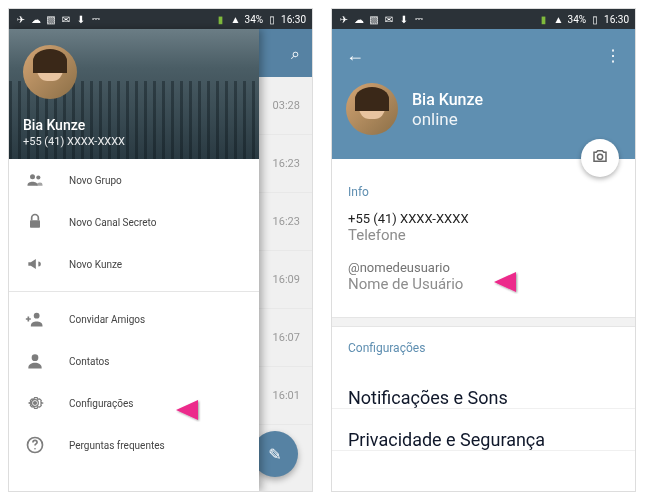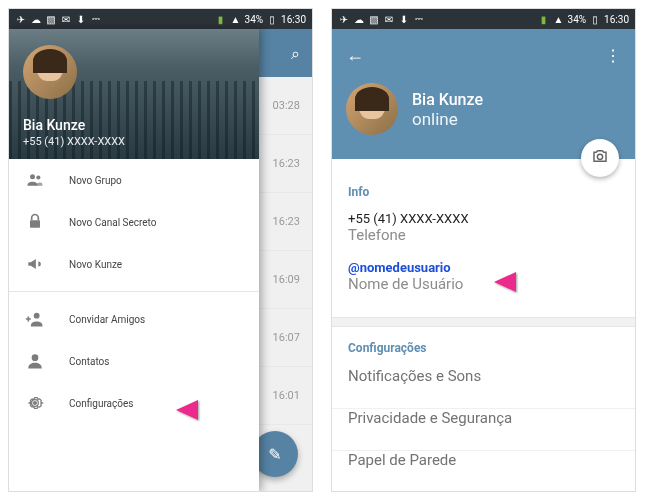--- a/index.html
+++ b/index.html
@@ -34,27 +34,27 @@
   .profile-header { height: 130px; background: #5f8fb1; color: #fff; position: relative; padding: 12px 14px; }
   .profile-top { display: flex; justify-content: space-between; align-items: center; height: 28px; }
   .profile-body { display: flex; align-items: center; gap: 14px; margin-top: 14px; }
   .avatar2 { width: 52px; height: 52px; border-radius: 50%; background: linear-gradient(135deg, #d4a574 0%, #8b6f47 100%); position: relative; overflow: hidden; }
   .avatar2::before { content:""; position:absolute; top:8px; left:13px; width:26px; height:28px; background:#e8c4a0; border-radius:50% 50% 40% 40%; }
   .avatar2::after { content:""; position:absolute; top:4px; left:9px; width:34px; height:24px; background:#3a2818; border-radius:50% 50% 0 0; }
   .profile-name { font-size: 16px; font-weight: 500; }
   .profile-status { font-size: 17px; opacity: 0.9; }
   .camera-fab { position: absolute; right: 16px; bottom: -18px; width: 38px; height: 38px; border-radius: 50%; background: #fff; display: flex; align-items: center; justify-content: center; color: #666; box-shadow: 0 2px 5px rgba(0,0,0,0.3); }
   .section { padding: 14px 16px 8px; }
-  .section-title { color: #5f8fb1; font-size: 12px; font-weight: 700; margin-bottom: 12px; }
+  .section-title { color: #5f8fb1; font-size: 12px; font-weight: 400; margin-bottom: 12px; }
   .info-row { margin-bottom: 16px; }
   .info-value { font-size: 13px; color: #222; }
-  .info-value.pink { color: #1d4ed8; font-weight: 700; }
+  .info-value.pink { color: #737373; font-weight: 400; }
   .info-label { font-size: 15px; color: #8d8d8d; margin-top: 0; }
   .divider-full { height: 10px; background: #f2f2f2; border-top: 1px solid #e5e5e5; border-bottom: 1px solid #e5e5e5; }
-  .setting-row { height: 42px; display: flex; align-items: flex-start; padding: 0 16px; font-size: 15px; color: #737373; justify-content: space-between; border-bottom: 1px solid #f0f0f0; }
+  .setting-row { height: 42px; display: flex; align-items: flex-end; padding: 0 16px; font-size: 18px; color: #0f172a; justify-content: space-between; border-bottom: 1px solid #f0f0f0; }
   
   
   .arrow { position: absolute; z-index: 50; }
   .arrow svg { display: block; }
   
   .search-icon svg, .icon svg { width: 100%; height: 100%; }
 </style>
 </head>
 <body>
 
@@ -163,20 +163,30 @@
       </div>
       <div class="drawer-item">
         <span class="icon">
           <svg viewBox="0 0 24 24" fill="currentColor">
               <path d="M12 8a4 4 0 100 8 4 4 0 000-8zm9 4l-2-1 .5-2-2-2-2 .5-1-2h-3l-1 2-2-.5-2 2 .5 2-2 1 2 1-.5 2 2 2 2-.5 1 2h3l1-2 2 .5 2-2-.5-2z" fill="none" stroke="currentColor" stroke-width="1.5"></path>
               <circle cx="12" cy="12" r="2.5"></circle>
             </svg>
         </span>
         <span>Configurações</span>
       </div>
+      <div class="drawer-item">
+        <span class="icon">
+          <svg viewBox="0 0 24 24" fill="currentColor">
+              <circle cx="12" cy="12" r="9" fill="none" stroke="currentColor" stroke-width="2"></circle>
+              <path d="M9.5 9a2.5 2.5 0 115 0c0 1.5-2.5 2-2.5 3.5" fill="none" stroke="currentColor" stroke-width="2"></path>
+              <circle cx="12" cy="16.5" r="1"></circle>
+            </svg>
+        </span>
+        <span>Perguntas frequentes</span>
+      </div>
     </div>
 
     <div class="arrow" style="left:165px; top:384px;">
       <svg width="80" height="34">
           <defs>
             <filter id="s1">
               <feDropShadow dx="1" dy="1" stdDeviation="1" flood-opacity="0.4"></feDropShadow>
             </filter>
           </defs>
           <path d="M78 17 L24 17 L24 7 L2 17 L24 27 L24 17" fill="#ec2a8b" filter="url(#s1)"></path>
@@ -242,23 +252,20 @@
     <div class="section" style="padding-bottom:0">
       <div class="section-title">Configurações</div>
     </div>
     <div class="setting-row">
       <span>Notificações e Sons</span>
     </div>
     <div class="setting-row">
       <span>Privacidade e Segurança</span>
     </div>
     <div class="setting-row">
-      <span>Papel de Parede</span>
-    </div>
-    <div class="setting-row">
       
       
     </div>
 
     <div class="arrow" style="left:160px; top:256px;">
       <svg width="80" height="34">
           <defs>
             <filter id="s2">
               <feDropShadow dx="1" dy="1" stdDeviation="1" flood-opacity="0.4"></feDropShadow>
             </filter>

